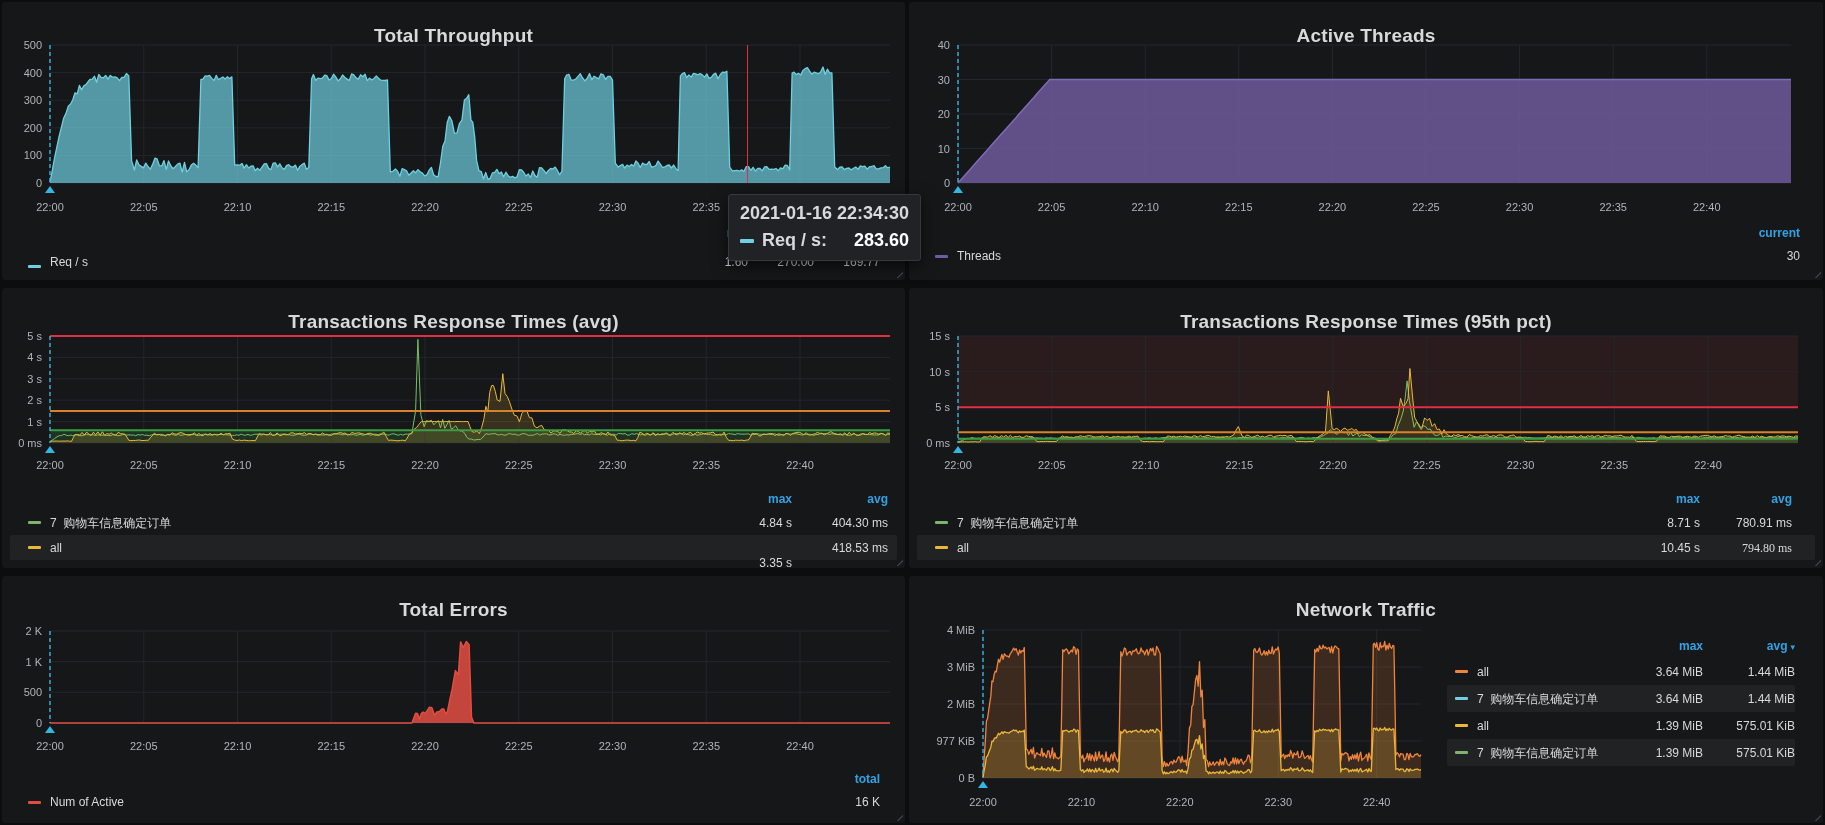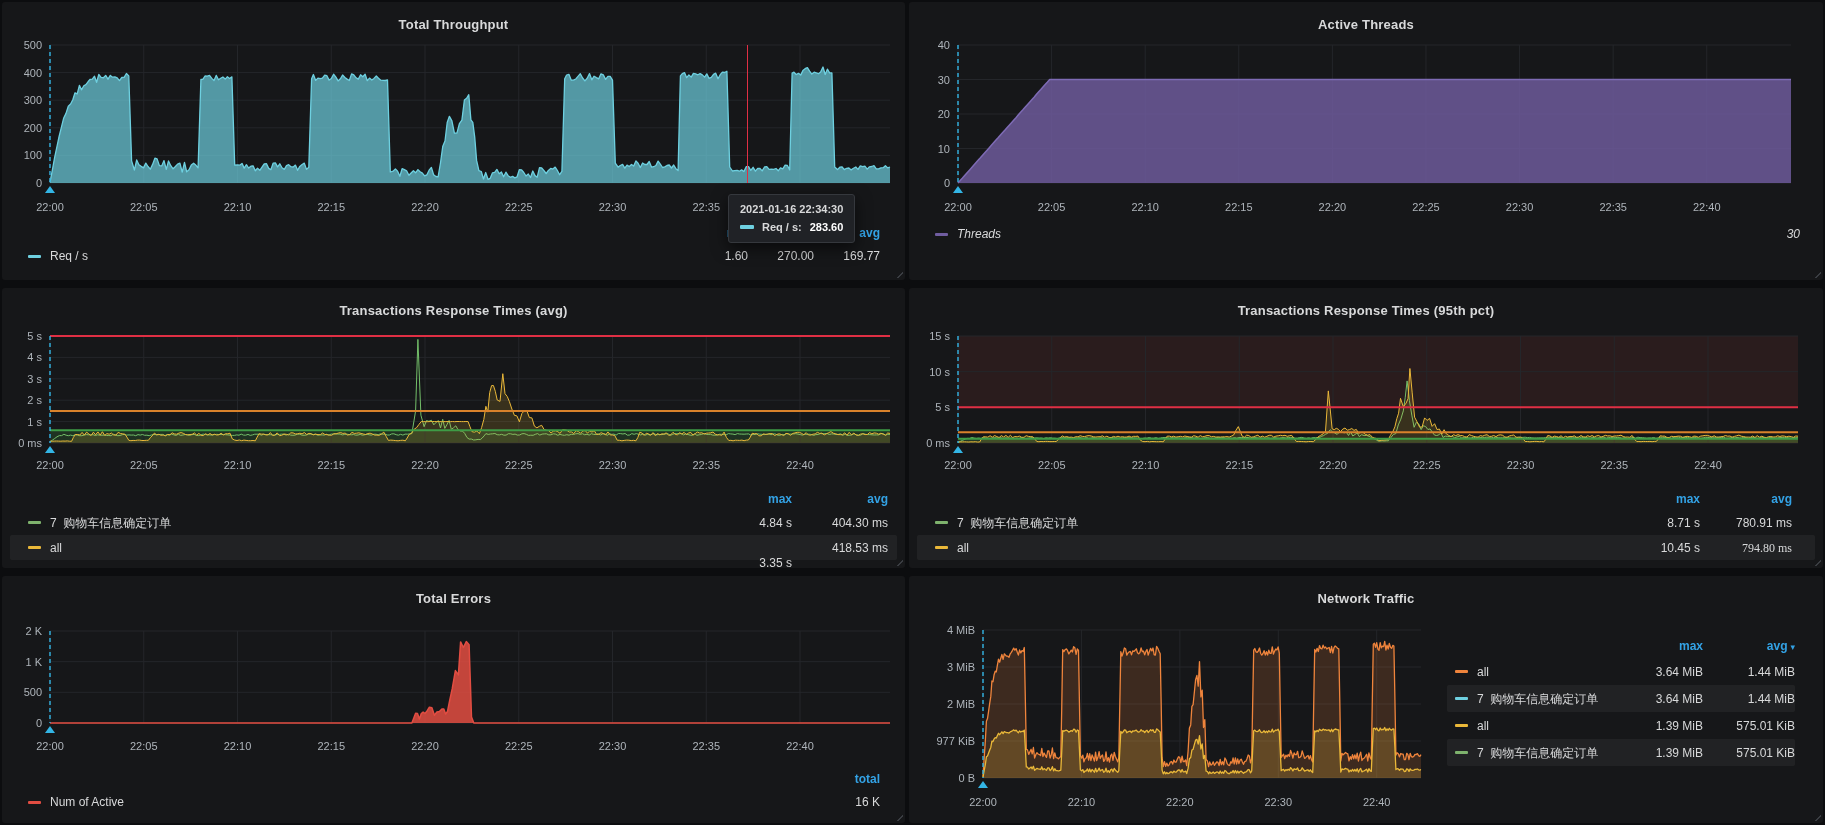--- a/index.html
+++ b/index.html
@@ -5,37 +5,37 @@
   html,body{margin:0;padding:0}
   body{
     width:1825px;height:825px;position:relative;overflow:hidden;
     background:#0c0d0f;
     font-family:"Liberation Sans","DejaVu Sans",sans-serif;
     -webkit-font-smoothing:antialiased;
   }
   .panel{position:absolute;background:#161719;border-radius:3px;}
   .panel-title{
     position:absolute;top:0;left:0;right:0;text-align:center;
-    padding-top:7px;font-size:13px;font-weight:700;color:#d8d9da;
-    letter-spacing:.2px;cursor:pointer;z-index:1;margin:8px;
+    padding-top:7px;font-size:19px;font-weight:700;color:#d8d9da;
+    letter-spacing:.2px;cursor:pointer;z-index:1;margin:16px;
   }
   svg.chart{position:absolute;left:0;top:0;}
   .tick-label{fill:#aeb4ba;font-size:11px}
   .legend{position:absolute;font-size:12px;color:#d8d9da;z-index:2;line-height:1}
   .lrow{display:flex;align-items:center;border-radius:2px}
   .lrow.stripe{background:rgba(255,255,255,.05)}
   .ldash{width:13px;height:3px;border-radius:1px;margin-right:9px;flex:none}
   .lname{flex:1;cursor:pointer;white-space:nowrap;overflow:hidden;text-overflow:ellipsis}
   .lval{text-align:right;flex:none}
   .lhead .lval{color:#33a2e5;font-weight:700;cursor:pointer}
   .caret{font-size:9px;color:#33a2e5;margin-left:3px}
   .tooltip{
     position:absolute;z-index:6;background:#202226;border:1px solid #35383d;
     border-radius:3px;padding:8px 11px 9px;box-shadow:0 5px 16px rgba(0,0,0,.6);
-    font-size:11px;color:#d8d9da;white-space:nowrap;
+    font-size:18px;color:#d8d9da;white-space:nowrap;
   }
   .tt-time{font-weight:700;margin-bottom:6px}
   .tt-row{display:flex;align-items:center;font-weight:700}
   .tt-dash{width:14px;height:4px;border-radius:1px;margin-right:8px;flex:none}
   .tt-name{}
   .tt-val{margin-left:auto;color:#ffffff}
   .resize-handle{
     position:absolute;right:2px;bottom:2px;width:10px;height:10px;cursor:se-resize;z-index:3;
     background:repeating-linear-gradient(-45deg,transparent 0 3px,#3a3d42 3px 4.5px);
     clip-path:polygon(100% 0,100% 100%,0 100%);
@@ -84,21 +84,21 @@
       <line x1="745.5000000000001" y1="43" x2="745.5000000000001" y2="181" stroke="#e02f44" stroke-width="1"></line>
     </svg>
   <div class="legend" style="left: 8px; right: 8px; top: 220px;">
       <div class="lrow lhead" style="height: 22px; padding-left: 18px; padding-right: 17px;">
         <span class="ldash" style="visibility: hidden;"></span>
         <span class="lname"></span>
         <span class="lval" style="width: 66px;">min</span>
         <span class="lval" style="width: 66px;">max</span>
         <span class="lval" style="width: 66px;">avg</span>
       </div>
-      <div class="lrow " style="height: 24px; padding-left: 18px; padding-right: 17px;">
+      <div class="lrow " style="height: 24px; padding-left: 18px; padding-right: 17px; align-items: flex-end;">
         <span class="ldash" style="background: rgb(110, 208, 224);"></span>
         <span class="lname">Req / s</span>
         <span class="lval" style="width: 66px;">1.60</span>
         <span class="lval" style="width: 66px;">270.00</span>
         <span class="lval" style="width: 66px;">169.77</span>
       </div>
     </div>
   <div class="tooltip" style="left: 726px; top: 192px;">
     <div class="tt-time">2021-01-16 22:34:30</div>
     <div class="tt-row">
@@ -140,21 +140,26 @@
       <line x1="704.1685393258427" y1="43" x2="704.1685393258427" y2="181" stroke="#24262a" stroke-width="1"></line>
       <text x="704.1685393258427" y="209" text-anchor="middle" class="tick-label">22:35</text>
       <line x1="797.7640449438202" y1="43" x2="797.7640449438202" y2="181" stroke="#24262a" stroke-width="1"></line>
       <text x="797.7640449438202" y="209" text-anchor="middle" class="tick-label">22:40</text>
       <polygon points="49.0,181 49.0,181.0 51.2,178.5 53.5,176.0 55.7,173.4 57.9,170.9 60.2,168.4 62.4,165.9 64.7,163.3 66.9,160.8 69.1,158.3 71.4,155.8 73.6,153.2 75.8,150.7 78.1,148.2 80.3,145.7 82.6,143.1 84.8,140.6 87.0,138.1 89.3,135.6 91.5,133.0 93.7,130.5 96.0,128.0 98.2,125.5 100.5,122.9 102.7,120.4 104.9,117.9 107.2,115.4 109.4,112.8 111.6,110.3 113.9,107.8 116.1,105.3 118.4,102.7 120.6,100.2 122.8,97.7 125.1,95.2 127.3,92.6 129.5,90.1 131.8,87.6 134.0,85.1 136.2,82.5 138.5,80.0 140.7,77.5 143.0,77.5 145.2,77.5 147.5,77.5 149.7,77.5 152.0,77.5 154.2,77.5 156.4,77.5 158.7,77.5 160.9,77.5 163.2,77.5 165.4,77.5 167.7,77.5 169.9,77.5 172.2,77.5 174.4,77.5 176.7,77.5 178.9,77.5 181.2,77.5 183.4,77.5 185.6,77.5 187.9,77.5 190.1,77.5 192.4,77.5 194.6,77.5 196.9,77.5 199.1,77.5 201.4,77.5 203.6,77.5 205.9,77.5 208.1,77.5 210.4,77.5 212.6,77.5 214.9,77.5 217.1,77.5 219.3,77.5 221.6,77.5 223.8,77.5 226.1,77.5 228.3,77.5 230.6,77.5 232.8,77.5 235.1,77.5 237.3,77.5 239.6,77.5 241.8,77.5 244.1,77.5 246.3,77.5 248.5,77.5 250.8,77.5 253.0,77.5 255.3,77.5 257.5,77.5 259.8,77.5 262.0,77.5 264.3,77.5 266.5,77.5 268.8,77.5 271.0,77.5 273.3,77.5 275.5,77.5 277.7,77.5 280.0,77.5 282.2,77.5 284.5,77.5 286.7,77.5 289.0,77.5 291.2,77.5 293.5,77.5 295.7,77.5 298.0,77.5 300.2,77.5 302.5,77.5 304.7,77.5 306.9,77.5 309.2,77.5 311.4,77.5 313.7,77.5 315.9,77.5 318.2,77.5 320.4,77.5 322.7,77.5 324.9,77.5 327.2,77.5 329.4,77.5 331.7,77.5 333.9,77.5 336.2,77.5 338.4,77.5 340.6,77.5 342.9,77.5 345.1,77.5 347.4,77.5 349.6,77.5 351.9,77.5 354.1,77.5 356.4,77.5 358.6,77.5 360.9,77.5 363.1,77.5 365.4,77.5 367.6,77.5 369.8,77.5 372.1,77.5 374.3,77.5 376.6,77.5 378.8,77.5 381.1,77.5 383.3,77.5 385.6,77.5 387.8,77.5 390.1,77.5 392.3,77.5 394.6,77.5 396.8,77.5 399.0,77.5 401.3,77.5 403.5,77.5 405.8,77.5 408.0,77.5 410.3,77.5 412.5,77.5 414.8,77.5 417.0,77.5 419.3,77.5 421.5,77.5 423.8,77.5 426.0,77.5 428.2,77.5 430.5,77.5 432.7,77.5 435.0,77.5 437.2,77.5 439.5,77.5 441.7,77.5 444.0,77.5 446.2,77.5 448.5,77.5 450.7,77.5 453.0,77.5 455.2,77.5 457.5,77.5 459.7,77.5 461.9,77.5 464.2,77.5 466.4,77.5 468.7,77.5 470.9,77.5 473.2,77.5 475.4,77.5 477.7,77.5 479.9,77.5 482.2,77.5 484.4,77.5 486.7,77.5 488.9,77.5 491.1,77.5 493.4,77.5 495.6,77.5 497.9,77.5 500.1,77.5 502.4,77.5 504.6,77.5 506.9,77.5 509.1,77.5 511.4,77.5 513.6,77.5 515.9,77.5 518.1,77.5 520.3,77.5 522.6,77.5 524.8,77.5 527.1,77.5 529.3,77.5 531.6,77.5 533.8,77.5 536.1,77.5 538.3,77.5 540.6,77.5 542.8,77.5 545.1,77.5 547.3,77.5 549.5,77.5 551.8,77.5 554.0,77.5 556.3,77.5 558.5,77.5 560.8,77.5 563.0,77.5 565.3,77.5 567.5,77.5 569.8,77.5 572.0,77.5 574.3,77.5 576.5,77.5 578.8,77.5 581.0,77.5 583.2,77.5 585.5,77.5 587.7,77.5 590.0,77.5 592.2,77.5 594.5,77.5 596.7,77.5 599.0,77.5 601.2,77.5 603.5,77.5 605.7,77.5 608.0,77.5 610.2,77.5 612.4,77.5 614.7,77.5 616.9,77.5 619.2,77.5 621.4,77.5 623.7,77.5 625.9,77.5 628.2,77.5 630.4,77.5 632.7,77.5 634.9,77.5 637.2,77.5 639.4,77.5 641.6,77.5 643.9,77.5 646.1,77.5 648.4,77.5 650.6,77.5 652.9,77.5 655.1,77.5 657.4,77.5 659.6,77.5 661.9,77.5 664.1,77.5 666.4,77.5 668.6,77.5 670.8,77.5 673.1,77.5 675.3,77.5 677.6,77.5 679.8,77.5 682.1,77.5 684.3,77.5 686.6,77.5 688.8,77.5 691.1,77.5 693.3,77.5 695.6,77.5 697.8,77.5 700.1,77.5 702.3,77.5 704.5,77.5 706.8,77.5 709.0,77.5 711.3,77.5 713.5,77.5 715.8,77.5 718.0,77.5 720.3,77.5 722.5,77.5 724.8,77.5 727.0,77.5 729.3,77.5 731.5,77.5 733.7,77.5 736.0,77.5 738.2,77.5 740.5,77.5 742.7,77.5 745.0,77.5 747.2,77.5 749.5,77.5 751.7,77.5 754.0,77.5 756.2,77.5 758.5,77.5 760.7,77.5 762.9,77.5 765.2,77.5 767.4,77.5 769.7,77.5 771.9,77.5 774.2,77.5 776.4,77.5 778.7,77.5 780.9,77.5 783.2,77.5 785.4,77.5 787.7,77.5 789.9,77.5 792.1,77.5 794.4,77.5 796.6,77.5 798.9,77.5 801.1,77.5 803.4,77.5 805.6,77.5 807.9,77.5 810.1,77.5 812.4,77.5 814.6,77.5 816.9,77.5 819.1,77.5 821.4,77.5 823.6,77.5 825.8,77.5 828.1,77.5 830.3,77.5 832.6,77.5 834.8,77.5 837.1,77.5 839.3,77.5 841.6,77.5 843.8,77.5 846.1,77.5 848.3,77.5 850.6,77.5 852.8,77.5 855.0,77.5 857.3,77.5 859.5,77.5 861.8,77.5 864.0,77.5 866.3,77.5 868.5,77.5 870.8,77.5 873.0,77.5 875.3,77.5 877.5,77.5 879.8,77.5 882.0,77.5 882.0,181" fill="#705DA0" fill-opacity="0.82"></polygon>
       <polyline points="49.0,181.0 51.2,178.5 53.5,176.0 55.7,173.4 57.9,170.9 60.2,168.4 62.4,165.9 64.7,163.3 66.9,160.8 69.1,158.3 71.4,155.8 73.6,153.2 75.8,150.7 78.1,148.2 80.3,145.7 82.6,143.1 84.8,140.6 87.0,138.1 89.3,135.6 91.5,133.0 93.7,130.5 96.0,128.0 98.2,125.5 100.5,122.9 102.7,120.4 104.9,117.9 107.2,115.4 109.4,112.8 111.6,110.3 113.9,107.8 116.1,105.3 118.4,102.7 120.6,100.2 122.8,97.7 125.1,95.2 127.3,92.6 129.5,90.1 131.8,87.6 134.0,85.1 136.2,82.5 138.5,80.0 140.7,77.5 143.0,77.5 145.2,77.5 147.5,77.5 149.7,77.5 152.0,77.5 154.2,77.5 156.4,77.5 158.7,77.5 160.9,77.5 163.2,77.5 165.4,77.5 167.7,77.5 169.9,77.5 172.2,77.5 174.4,77.5 176.7,77.5 178.9,77.5 181.2,77.5 183.4,77.5 185.6,77.5 187.9,77.5 190.1,77.5 192.4,77.5 194.6,77.5 196.9,77.5 199.1,77.5 201.4,77.5 203.6,77.5 205.9,77.5 208.1,77.5 210.4,77.5 212.6,77.5 214.9,77.5 217.1,77.5 219.3,77.5 221.6,77.5 223.8,77.5 226.1,77.5 228.3,77.5 230.6,77.5 232.8,77.5 235.1,77.5 237.3,77.5 239.6,77.5 241.8,77.5 244.1,77.5 246.3,77.5 248.5,77.5 250.8,77.5 253.0,77.5 255.3,77.5 257.5,77.5 259.8,77.5 262.0,77.5 264.3,77.5 266.5,77.5 268.8,77.5 271.0,77.5 273.3,77.5 275.5,77.5 277.7,77.5 280.0,77.5 282.2,77.5 284.5,77.5 286.7,77.5 289.0,77.5 291.2,77.5 293.5,77.5 295.7,77.5 298.0,77.5 300.2,77.5 302.5,77.5 304.7,77.5 306.9,77.5 309.2,77.5 311.4,77.5 313.7,77.5 315.9,77.5 318.2,77.5 320.4,77.5 322.7,77.5 324.9,77.5 327.2,77.5 329.4,77.5 331.7,77.5 333.9,77.5 336.2,77.5 338.4,77.5 340.6,77.5 342.9,77.5 345.1,77.5 347.4,77.5 349.6,77.5 351.9,77.5 354.1,77.5 356.4,77.5 358.6,77.5 360.9,77.5 363.1,77.5 365.4,77.5 367.6,77.5 369.8,77.5 372.1,77.5 374.3,77.5 376.6,77.5 378.8,77.5 381.1,77.5 383.3,77.5 385.6,77.5 387.8,77.5 390.1,77.5 392.3,77.5 394.6,77.5 396.8,77.5 399.0,77.5 401.3,77.5 403.5,77.5 405.8,77.5 408.0,77.5 410.3,77.5 412.5,77.5 414.8,77.5 417.0,77.5 419.3,77.5 421.5,77.5 423.8,77.5 426.0,77.5 428.2,77.5 430.5,77.5 432.7,77.5 435.0,77.5 437.2,77.5 439.5,77.5 441.7,77.5 444.0,77.5 446.2,77.5 448.5,77.5 450.7,77.5 453.0,77.5 455.2,77.5 457.5,77.5 459.7,77.5 461.9,77.5 464.2,77.5 466.4,77.5 468.7,77.5 470.9,77.5 473.2,77.5 475.4,77.5 477.7,77.5 479.9,77.5 482.2,77.5 484.4,77.5 486.7,77.5 488.9,77.5 491.1,77.5 493.4,77.5 495.6,77.5 497.9,77.5 500.1,77.5 502.4,77.5 504.6,77.5 506.9,77.5 509.1,77.5 511.4,77.5 513.6,77.5 515.9,77.5 518.1,77.5 520.3,77.5 522.6,77.5 524.8,77.5 527.1,77.5 529.3,77.5 531.6,77.5 533.8,77.5 536.1,77.5 538.3,77.5 540.6,77.5 542.8,77.5 545.1,77.5 547.3,77.5 549.5,77.5 551.8,77.5 554.0,77.5 556.3,77.5 558.5,77.5 560.8,77.5 563.0,77.5 565.3,77.5 567.5,77.5 569.8,77.5 572.0,77.5 574.3,77.5 576.5,77.5 578.8,77.5 581.0,77.5 583.2,77.5 585.5,77.5 587.7,77.5 590.0,77.5 592.2,77.5 594.5,77.5 596.7,77.5 599.0,77.5 601.2,77.5 603.5,77.5 605.7,77.5 608.0,77.5 610.2,77.5 612.4,77.5 614.7,77.5 616.9,77.5 619.2,77.5 621.4,77.5 623.7,77.5 625.9,77.5 628.2,77.5 630.4,77.5 632.7,77.5 634.9,77.5 637.2,77.5 639.4,77.5 641.6,77.5 643.9,77.5 646.1,77.5 648.4,77.5 650.6,77.5 652.9,77.5 655.1,77.5 657.4,77.5 659.6,77.5 661.9,77.5 664.1,77.5 666.4,77.5 668.6,77.5 670.8,77.5 673.1,77.5 675.3,77.5 677.6,77.5 679.8,77.5 682.1,77.5 684.3,77.5 686.6,77.5 688.8,77.5 691.1,77.5 693.3,77.5 695.6,77.5 697.8,77.5 700.1,77.5 702.3,77.5 704.5,77.5 706.8,77.5 709.0,77.5 711.3,77.5 713.5,77.5 715.8,77.5 718.0,77.5 720.3,77.5 722.5,77.5 724.8,77.5 727.0,77.5 729.3,77.5 731.5,77.5 733.7,77.5 736.0,77.5 738.2,77.5 740.5,77.5 742.7,77.5 745.0,77.5 747.2,77.5 749.5,77.5 751.7,77.5 754.0,77.5 756.2,77.5 758.5,77.5 760.7,77.5 762.9,77.5 765.2,77.5 767.4,77.5 769.7,77.5 771.9,77.5 774.2,77.5 776.4,77.5 778.7,77.5 780.9,77.5 783.2,77.5 785.4,77.5 787.7,77.5 789.9,77.5 792.1,77.5 794.4,77.5 796.6,77.5 798.9,77.5 801.1,77.5 803.4,77.5 805.6,77.5 807.9,77.5 810.1,77.5 812.4,77.5 814.6,77.5 816.9,77.5 819.1,77.5 821.4,77.5 823.6,77.5 825.8,77.5 828.1,77.5 830.3,77.5 832.6,77.5 834.8,77.5 837.1,77.5 839.3,77.5 841.6,77.5 843.8,77.5 846.1,77.5 848.3,77.5 850.6,77.5 852.8,77.5 855.0,77.5 857.3,77.5 859.5,77.5 861.8,77.5 864.0,77.5 866.3,77.5 868.5,77.5 870.8,77.5 873.0,77.5 875.3,77.5 877.5,77.5 879.8,77.5 882.0,77.5" fill="none" stroke="#7E6BB5" stroke-width="1.5" stroke-linejoin="round"></polyline>
       <line x1="49" y1="43" x2="49" y2="181" stroke="#33b5e5" stroke-width="1.4" stroke-dasharray="4 3"></line>
       <polygon points="44,191 54,191 49,184" fill="#33b5e5"></polygon>
     </svg>
   <div class="legend" style="left: 8px; right: 8px; top: 220px;">
-      <div class="lrow " style="height: 24px; padding-left: 18px; padding-right: 15px; font-style: italic;">
+      <div class="lrow lhead" style="height: 22px; padding-left: 18px; padding-right: 15px;">
+        <span class="ldash" style="visibility: hidden;"></span>
+        <span class="lname"></span>
+        <span class="lval" style="width: 70px;">current</span>
+      </div>
+      <div class="lrow " style="height: 24px; padding-left: 18px; padding-right: 15px;">
         <span class="ldash" style="background: rgb(112, 93, 160);"></span>
         <span class="lname">Threads</span>
         <span class="lval" style="width: 70px;">30</span>
       </div>
     </div>
   <div class="resize-handle"></div>
 </section>
 
 <section class="panel" id="p-respavg" style="left: 2px; top: 288px; width: 903px; height: 280px;">
   <h2 class="panel-title">Transactions Response Times (avg)</h2>

